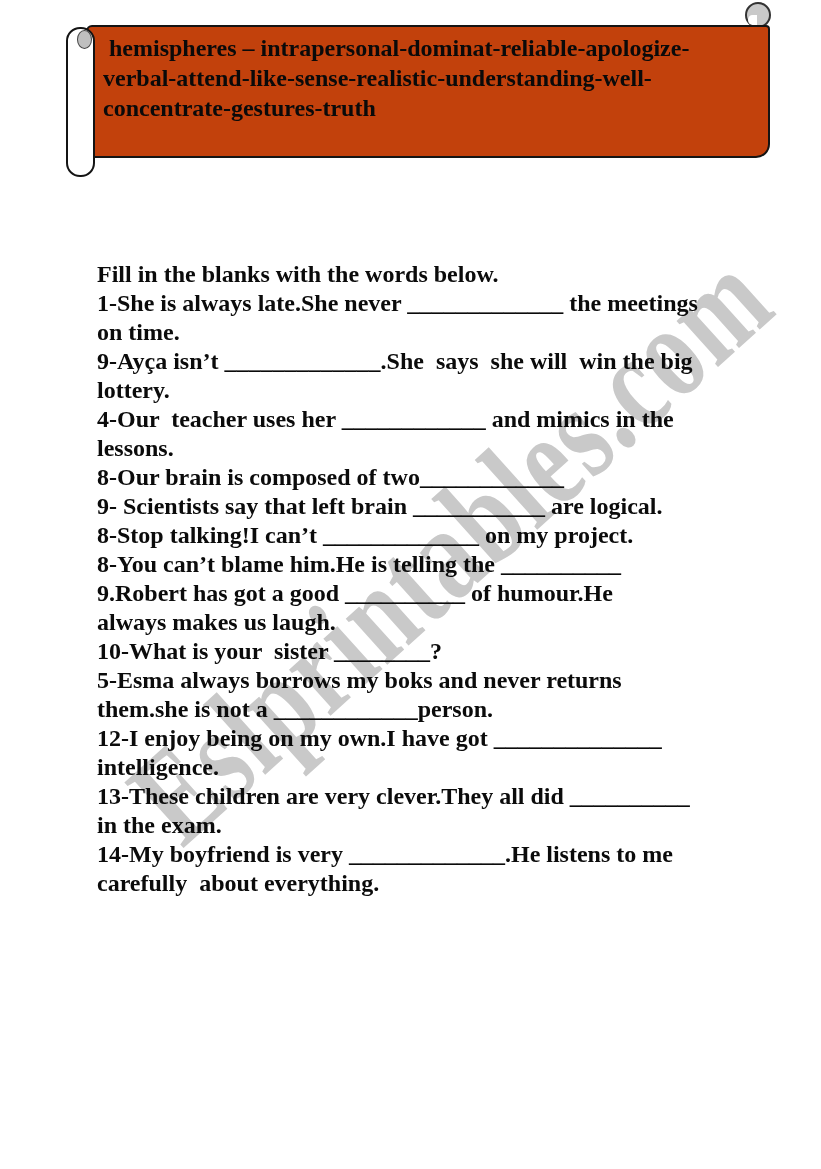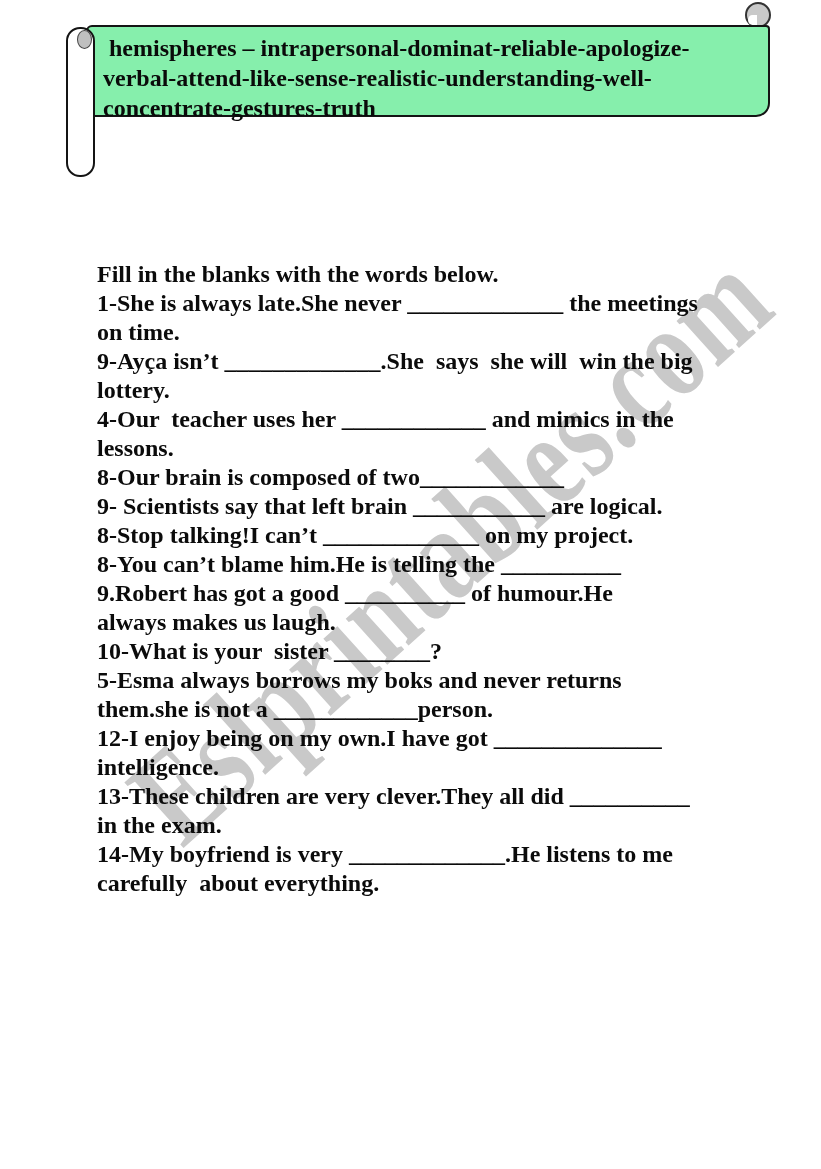--- a/index.html
+++ b/index.html
@@ -37,23 +37,23 @@
     box-sizing:border-box;
   }
   .curl-right .curl-notch {
     position:absolute; left:1px; bottom:1px;
     width:9px; height:10px;
     background:#ffffff;
     border-radius:50% 0 0 50%;
   }
   .banner-rect {
     position:absolute; left:86px; top:25px;
-    width:684px; height:92px;
+    width:684px; height:133px;
     box-sizing:border-box;
-    background:#86efac;
+    background:#c2410c;
     border:2px solid #141414;
     border-radius:6px 4px 14px 8px;
   }
   .banner-text {
     padding:6px 8px 0 15px;
     font-weight:bold;
     font-size:24px;
     line-height:30px;
     white-space:pre;
     color:#0a0a0a;

